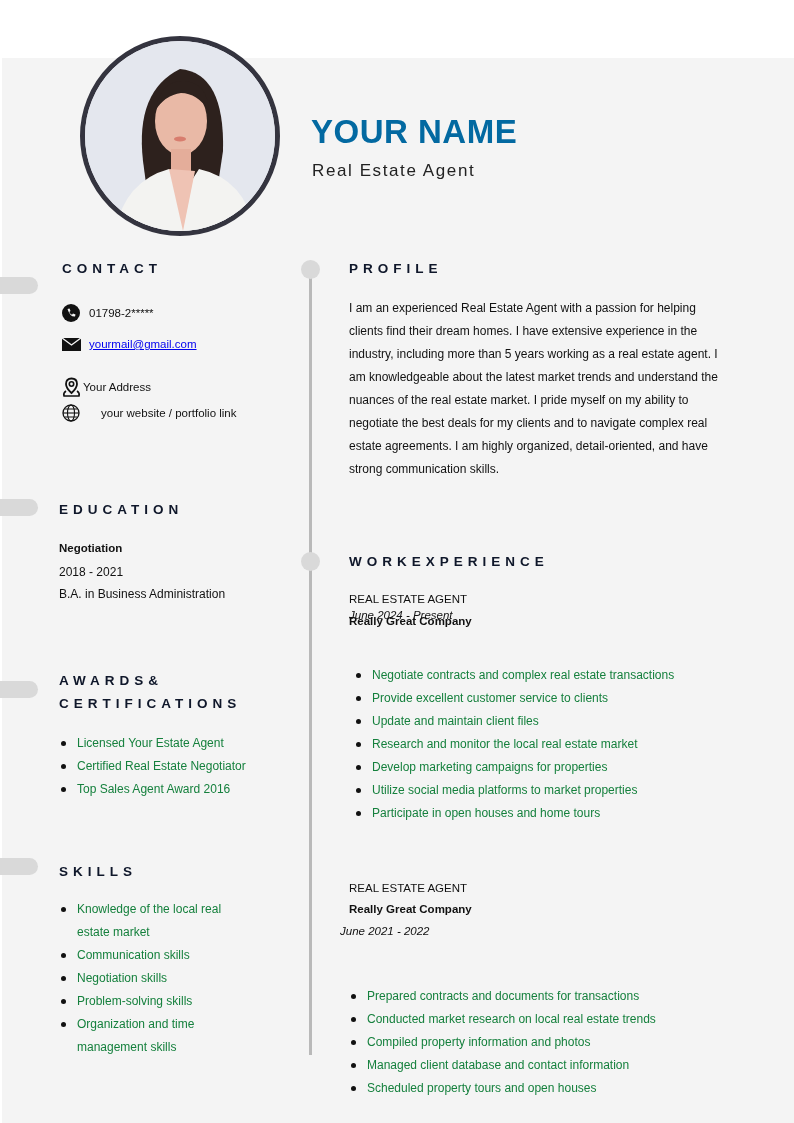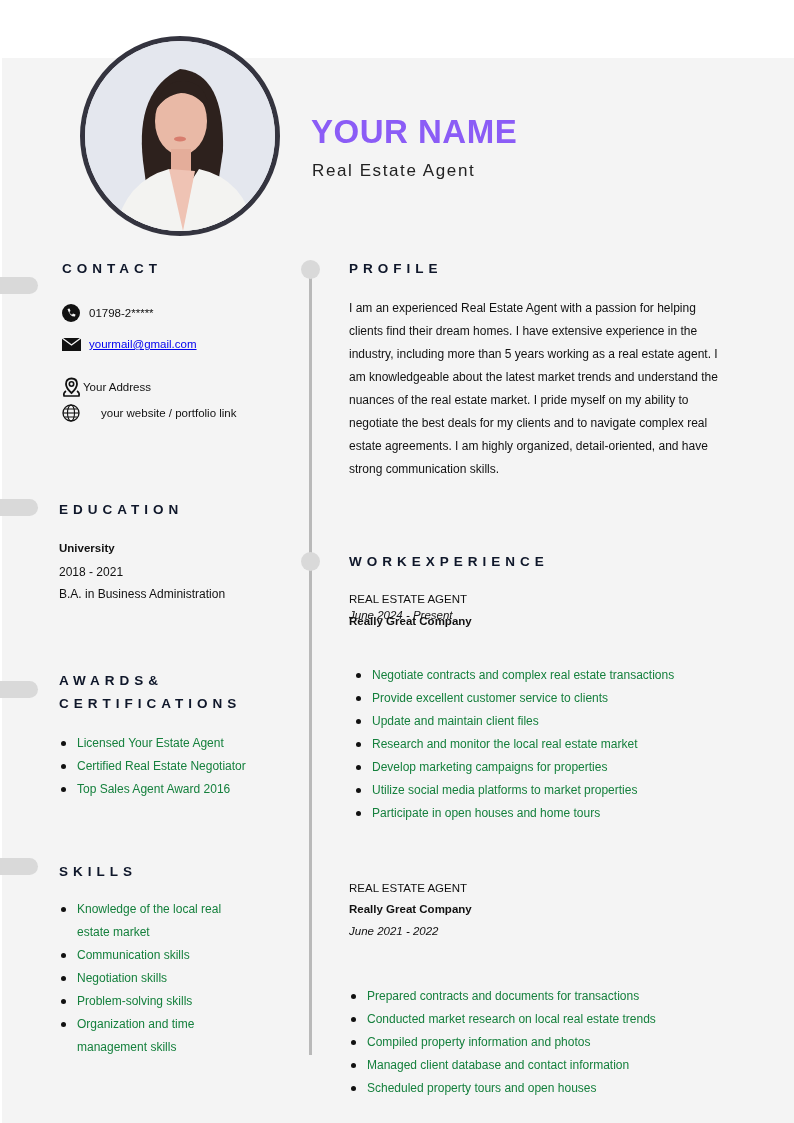--- a/index.html
+++ b/index.html
@@ -1,21 +1,21 @@
 <!DOCTYPE html>
 <html><head>
 <meta charset="utf-8">
 <style>
   * { box-sizing: border-box; margin: 0; padding: 0; }
   html, body { width: 794px; height: 1123px; background: #ffffff; overflow: hidden; }
   body { position: relative; font-family: "Liberation Sans", sans-serif; color: #111; }
   .panel { position: absolute; left: 2px; top: 58px; width: 792px; height: 1065px; background: #f4f4f4; }
   .photo-ring { position: absolute; left: 80px; top: 36px; width: 200px; height: 200px; border-radius: 50%; border: 5px solid #34343f; background: #e6e8ee; overflow: hidden; }
   .photo-ring svg { width: 100%; height: 100%; display: block; }
-  .name { position: absolute; left: 311px; top: 113px; font-size: 33px; font-weight: bold; letter-spacing: 0.5px; color: #8b5cf6; }
+  .name { position: absolute; left: 311px; top: 113px; font-size: 33px; font-weight: bold; letter-spacing: 0.5px; color: #0369a1; }
   .title { position: absolute; left: 312px; top: 161px; font-size: 17px; letter-spacing: 1.6px; color: #222; }
   .tab { position: absolute; left: 0; width: 38px; height: 17px; background: #d9d9d9; border-radius: 0 9px 9px 0; }
   .timeline { position: absolute; left: 309px; top: 270px; width: 3px; height: 785px; background: #b9b9b9; }
   .dot { position: absolute; left: 301px; width: 19px; height: 19px; border-radius: 50%; background: #d9d9d9; }
   .heading { position: absolute; font-size: 13.5px; font-weight: bold; letter-spacing: 5px; color: #0f172a; line-height: 23px; }
   .txt { position: absolute; font-size: 12px; color: #111; line-height: 23px; }
   .bold { font-weight: bold; }
   .ital { font-style: italic; }
   .contact-row { position: absolute; left: 62px; display: flex; align-items: center; font-size: 11.5px; }
   .contact-row .ic { width: 20px; height: 18px; display: inline-flex; align-items: center; justify-content: flex-start; margin-right: 7px; }
@@ -95,21 +95,21 @@
         <ellipse cx="9" cy="9" rx="3.5" ry="8" fill="none" stroke="#111" stroke-width="1.1"></ellipse>
         <line x1="1" y1="9" x2="17" y2="9" stroke="#111" stroke-width="1.1"></line>
         <line x1="2.5" y1="5" x2="15.5" y2="5" stroke="#111" stroke-width="1"></line>
         <line x1="2.5" y1="13" x2="15.5" y2="13" stroke="#111" stroke-width="1"></line>
       </svg>
   </span>
   <span>your website / portfolio link</span>
 </div>
 
 <div class="heading" style="left:59px; top:498px;">EDUCATION</div>
-<div class="txt bold" style="left:59px; top:537px; font-size:11.5px;">University</div>
+<div class="txt bold" style="left:59px; top:537px; font-size:11.5px;">Negotiation</div>
 <div class="txt" style="left:59px; top:561px;">2018 - 2021</div>
 <div class="txt" style="left:59px; top:583px;">B.A. in Business Administration</div>
 
 <div class="heading" style="left:59px; top:669px;">AWARDS&amp;</div>
 <div class="heading" style="left:59px; top:692px;">CERTIFICATIONS</div>
 <ul class="bul" style="left:59px; top:732px; width:230px;">
   <li>Licensed Your Estate  Agent</li>
   <li>Certified Real Estate Negotiator</li>
   <li>Top Sales Agent Award 2016</li>
 </ul>
@@ -136,20 +136,20 @@
   <li>Provide excellent customer service to clients</li>
   <li>Update and maintain client files</li>
   <li>Research and monitor the local real estate market</li>
   <li>Develop marketing campaigns for properties</li>
   <li>Utilize social media platforms to market properties</li>
   <li>Participate in open houses and home tours</li>
 </ul>
 
 <div class="txt" style="left:349px; top:877px; font-size:11.5px;">REAL ESTATE AGENT</div>
 <div class="txt bold" style="left:349px; top:898px; font-size:11.5px;">Really Great Company</div>
-<div class="txt ital" style="left:349px; top:920px; font-size:11.5px;">June 2021 - 2022</div>
+<div class="txt ital" style="left:340px; top:920px; font-size:11.5px;">June 2021 - 2022</div>
 <ul class="bul" style="left:349px; top:953px; width:380px;margin-top:32px;">
   <li>Prepared contracts and documents for  transactions</li>
   <li>Conducted market research on local real estate trends</li>
   <li>Compiled property information and photos</li>
   <li>Managed client database and contact information</li>
   <li>Scheduled property tours and open houses</li>
 </ul>
 
 </body></html>

